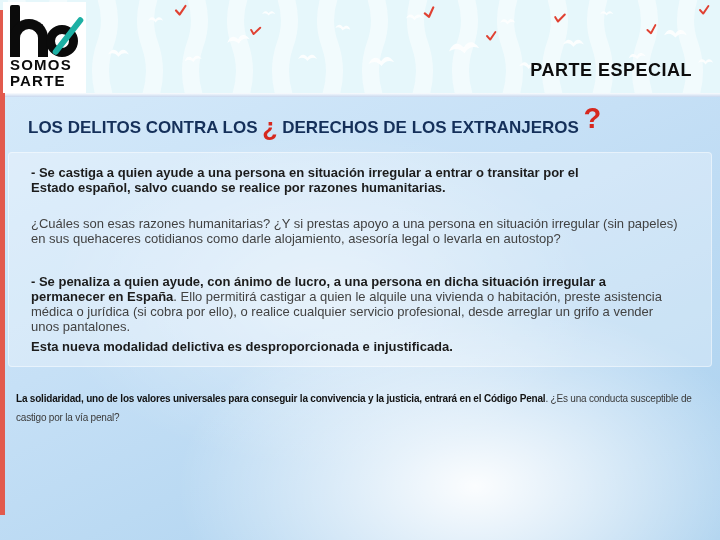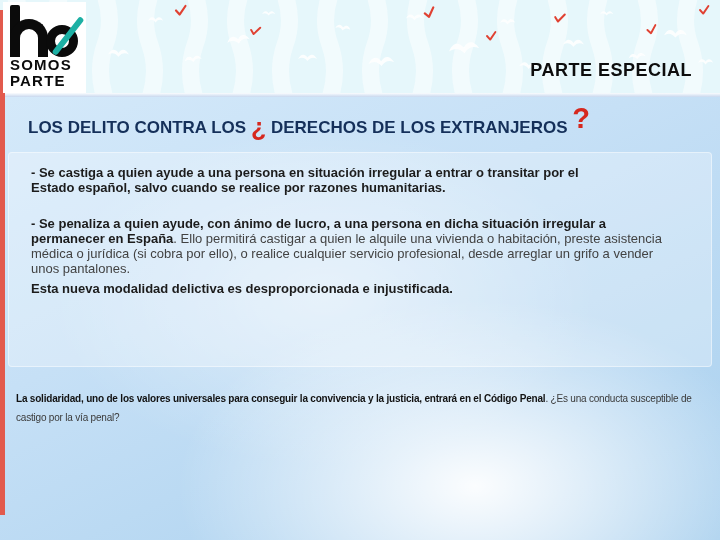--- a/index.html
+++ b/index.html
@@ -129,24 +129,25 @@
       <div class="g-stem"></div>
       <div class="g-arch"></div>
       <div class="g-o"></div>
       <div class="g-slash"></div>
     </div>
     <div class="logo-word">SOMOS</div>
     <div class="logo-word">PARTE</div>
   </div>
 
   <div class="content">
-    <div class="title"><span class="st-navy">LOS DELITO CONTRA LOS </span><span class="st-red-open">¿</span><span class="st-navy"> DERECHOS DE LOS EXTRANJEROS </span><span class="st-red-close">?</span></div>
+    <div class="title"><span class="st-navy">LOS DELITOS CONTRA LOS </span><span class="st-red-open">¿</span><span class="st-navy"> DERECHOS DE LOS EXTRANJEROS </span><span class="st-red-close">?</span></div>
 
     <div class="panel">
         <p class="para para-1"><span class="b">- Se castiga a quien ayude a una persona en situación irregular a entrar o transitar por el Estado español, salvo cuando se realice por razones humanitarias.</span></p>
+        <p class="para para-2"><span>¿Cuáles son esas razones humanitarias? ¿Y si prestas apoyo a una persona en situación irregular (sin papeles) en sus quehaceres cotidianos como  darle alojamiento, asesoría legal o levarla en autostop?</span></p>
         <p class="para para-3"><span class="b">- Se penaliza a quien ayude, con ánimo de lucro, a una persona en dicha situación irregular a permanecer en España</span><span>. Ello permitirá castigar a quien le alquile una vivienda o habitación, preste asistencia médica o jurídica (si cobra por ello), o realice cualquier servicio profesional, desde arreglar un grifo a vender unos pantalones.</span></p>
         <p class="para para-4"><span class="b">Esta nueva modalidad delictiva es desproporcionada e injustificada.</span></p>
       </div>
 
     <div class="footer-para"><span class="b">La solidaridad, uno de los valores universales para conseguir la convivencia y la justicia, entrará en el Código Penal</span><span>. ¿Es una conducta susceptible de castigo por la vía penal?</span></div>
   </div>
 
 </div>
 
 </body></html>

